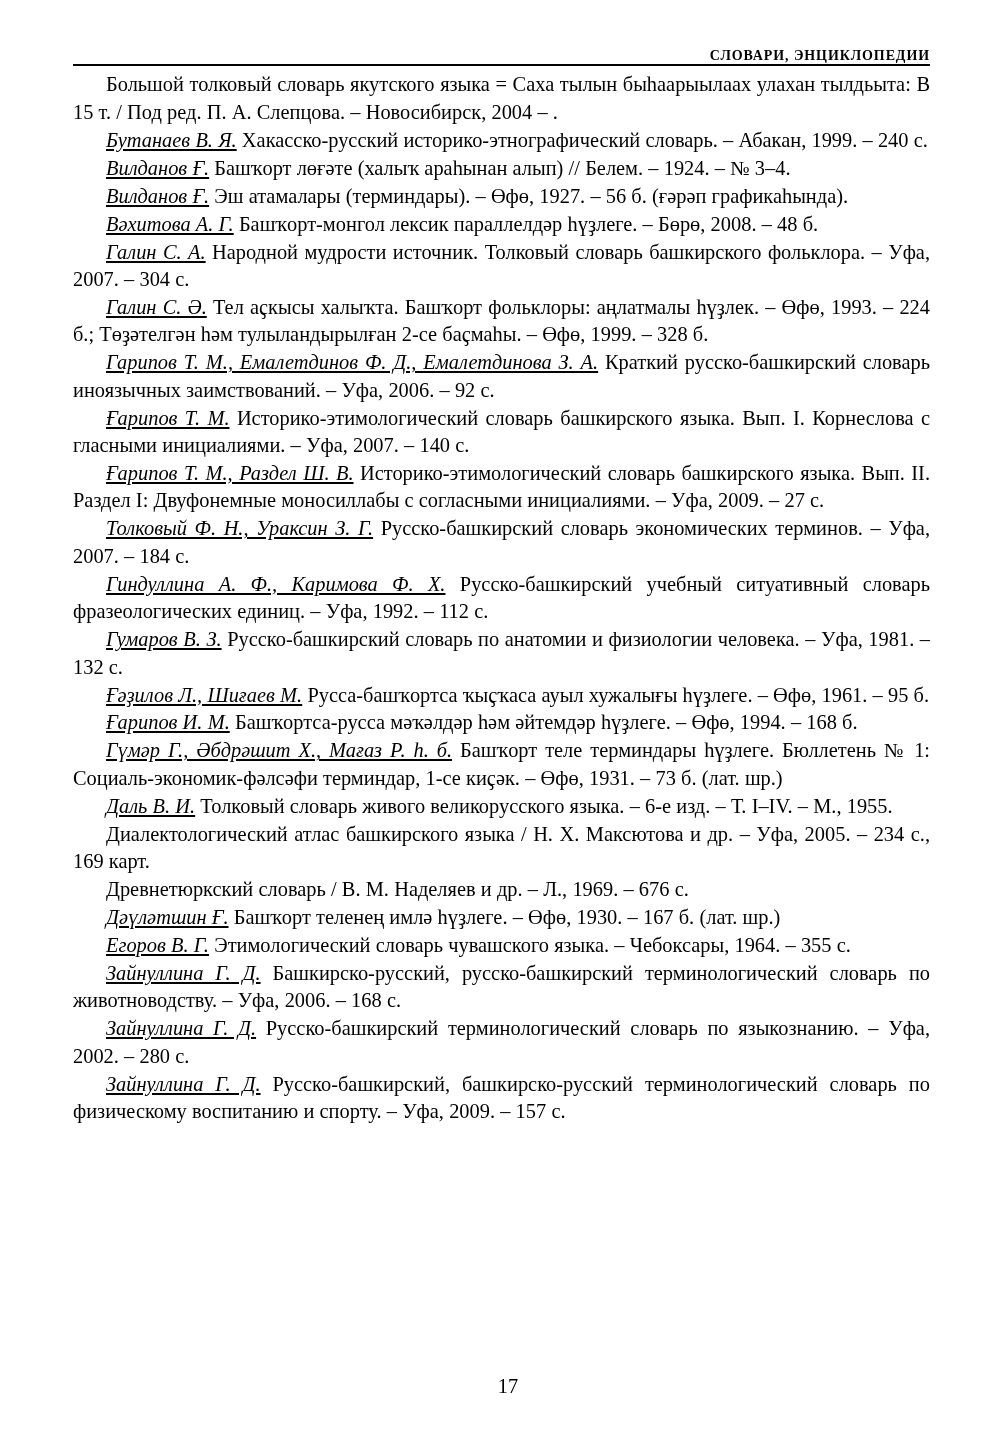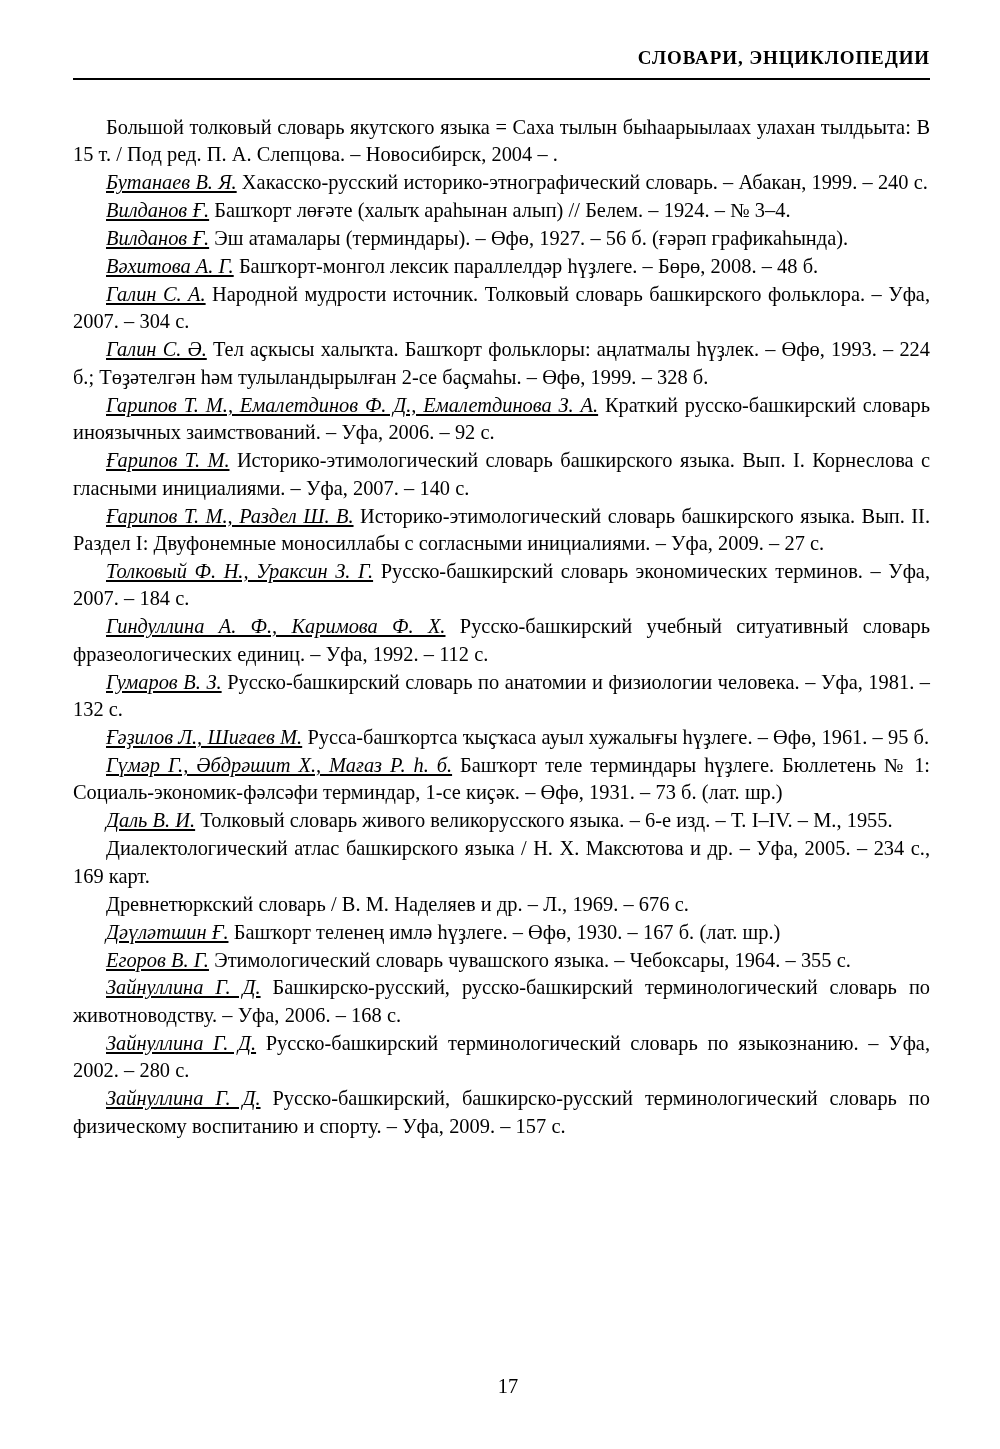--- a/index.html
+++ b/index.html
@@ -24,33 +24,33 @@
   }
   .content {
     position: absolute;
     left: 73px;
     top: 48px;
     width: 857px;
   }
   .running-head {
     text-align: right;
     font-weight: bold;
-    font-size: 19px;
+    font-size: 14px;
     letter-spacing: 0.9px;
     line-height: 1.1;
-    padding-bottom: 9px;
+    padding-bottom: 1px;
   }
   .head-rule {
     border: 0;
     border-top: 2.2px solid #000;
     margin: 0 0 0 0;
     width: 100%;
   }
   .refs {
-    margin-top: 34px;
+    margin-top: 5px;
   }
   .ref {
     font-size: 20.4px;
     line-height: 1.345;
     text-align: justify;
     text-justify: inter-word;
     text-indent: 33px;
     margin: 0 0 0.5px 0;
     hyphens: manual;
     word-spacing: 0.1px;
@@ -88,20 +88,21 @@
         <p class="ref"><i class="au">Вәхитова А. Г.</i><span> Башҡорт-монгол лексик параллелдәр һүҙлеге. – Бөрө, 2008. – 48 б.</span></p>
         <p class="ref"><i class="au">Галин С. А.</i><span> Народной мудрости источник. Толковый словарь башкирского фоль­клора. – Уфа, 2007. – 304 с.</span></p>
         <p class="ref"><i class="au">Галин С. Ә.</i><span> Тел аҫкысы халыҡта. Башҡорт фольклоры: аңлатмалы һүҙлек. – Өфө, 1993. – 224 б.; Төҙәтелгән һәм тулыландырылған 2-се баҫмаһы. – Өфө, 1999. – 328 б.</span></p>
         <p class="ref"><i class="au">Гарипов Т. М., Емалетдинов Ф. Д., Емалетдинова З. А.</i><span> Краткий русско-башкирский словарь иноязычных заимствований. – Уфа, 2006. – 92 с.</span></p>
         <p class="ref"><i class="au">Ғарипов Т. М.</i><span> Историко-этимологический словарь башкирского языка. Вып. I. Корнеслова с гласными инициалиями. – Уфа, 2007. – 140 с.</span></p>
         <p class="ref"><i class="au">Ғарипов Т. М., Раздел Ш. В.</i><span> Историко-этимологический словарь башкирского языка. Вып. II. Раздел I: Двуфонемные моносиллабы с согласными инициалиями. – Уфа, 2009. – 27 с.</span></p>
         <p class="ref"><i class="au">Толковый Ф. Н., Ураксин З. Г.</i><span> Русско-башкирский словарь экономических терми­нов. – Уфа, 2007. – 184 с.</span></p>
         <p class="ref"><i class="au">Гиндуллина А. Ф., Каримова Ф. Х.</i><span> Русско-башкирский учебный ситуативный сло­варь фразеологических единиц. – Уфа, 1992. – 112 с.</span></p>
         <p class="ref"><i class="au">Гумаров В. З.</i><span> Русско-башкирский словарь по анатомии и физиологии человека. – Уфа, 1981. – 132 с.</span></p>
         <p class="ref"><i class="au">Ғәҙилов Л., Шиғаев М.</i><span> Русса-башҡортса ҡыҫҡаса ауыл хужалығы һүҙлеге. – Өфө, 1961. – 95 б.</span></p>
+        <p class="ref"><i class="au">Ғарипов И. М.</i><span> Башҡортса-русса мәҡәлдәр һәм әйтемдәр һүҙлеге. – Өфө, 1994. – 168 б.</span></p>
         <p class="ref"><i class="au">Гүмәр Г., Әбдрәшит Х., Мағаз Р. һ. б.</i><span> Башҡорт теле терминдары һүҙлеге. Бюллетень № 1: Социаль-экономик-фәлсәфи терминдар, 1-се киҫәк. – Өфө, 1931. – 73 б. (лат. шр.)</span></p>
         <p class="ref"><i class="au">Даль В. И.</i><span> Толковый словарь живого великорусского языка. – 6-е изд. – Т. I–IV. – М., 1955.</span></p>
         <p class="ref"><span>Диалектологический атлас башкирского языка / Н. Х. Максютова и др. – Уфа, 2005. – 234 с., 169 карт.</span></p>
         <p class="ref"><span>Древнетюркский словарь / В. М. Наделяев и др. – Л., 1969. – 676 с.</span></p>
         <p class="ref"><i class="au">Дәүләтшин Ғ.</i><span> Башҡорт теленең имлә һүҙлеге. – Өфө, 1930. – 167 б. (лат. шр.)</span></p>
         <p class="ref"><i class="au">Егоров В. Г.</i><span> Этимологический словарь чувашского языка. – Чебоксары, 1964. – 355 с.</span></p>
         <p class="ref"><i class="au">Зайнуллина Г. Д.</i><span> Башкирско-русский, русско-башкирский терминологический словарь по животноводству. – Уфа, 2006. – 168 с.</span></p>
         <p class="ref"><i class="au">Зайнуллина Г. Д.</i><span> Русско-башкирский терминологический словарь по языкозна­нию. – Уфа, 2002. – 280 с.</span></p>
         <p class="ref"><i class="au">Зайнуллина Г. Д.</i><span> Русско-башкирский, башкирско-русский терминологический словарь по физическому воспитанию и спорту. – Уфа, 2009. – 157 с.</span></p>
       </div>

